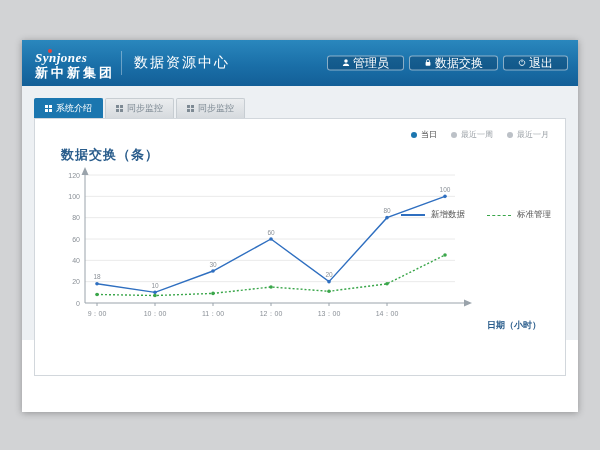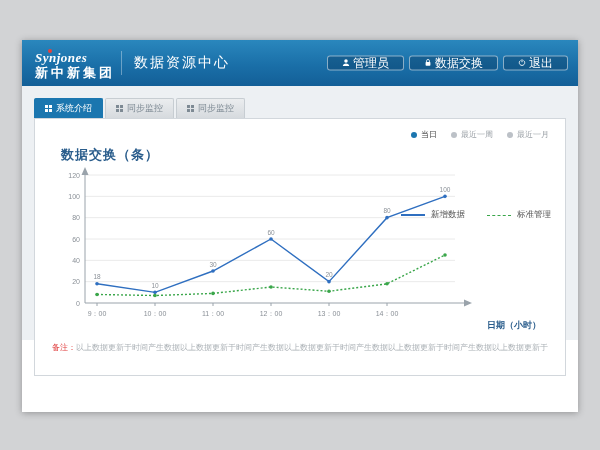--- a/index.html
+++ b/index.html
@@ -231,19 +231,16 @@
           <span>新增数据</span>
         </div>
         <div class="legend-item">
           <span class="legend-sample" style="border-top: 1px dashed rgb(58, 166, 74);"></span>
           <span>标准管理</span>
         </div>
       </div>
 
       <div class="xlabel">日期（小时）</div>
 
-      <div class="note">
-        <b>备注：</b><span>以上数据更新于时间产生数据以上数据更新于时间产生数据以上数据更新于时间产生数据以上数据更新于时间产生数据以上数据更新于</span>
-      </div>
 
     </div>
   </div>
 </div>
 
 </body></html>

